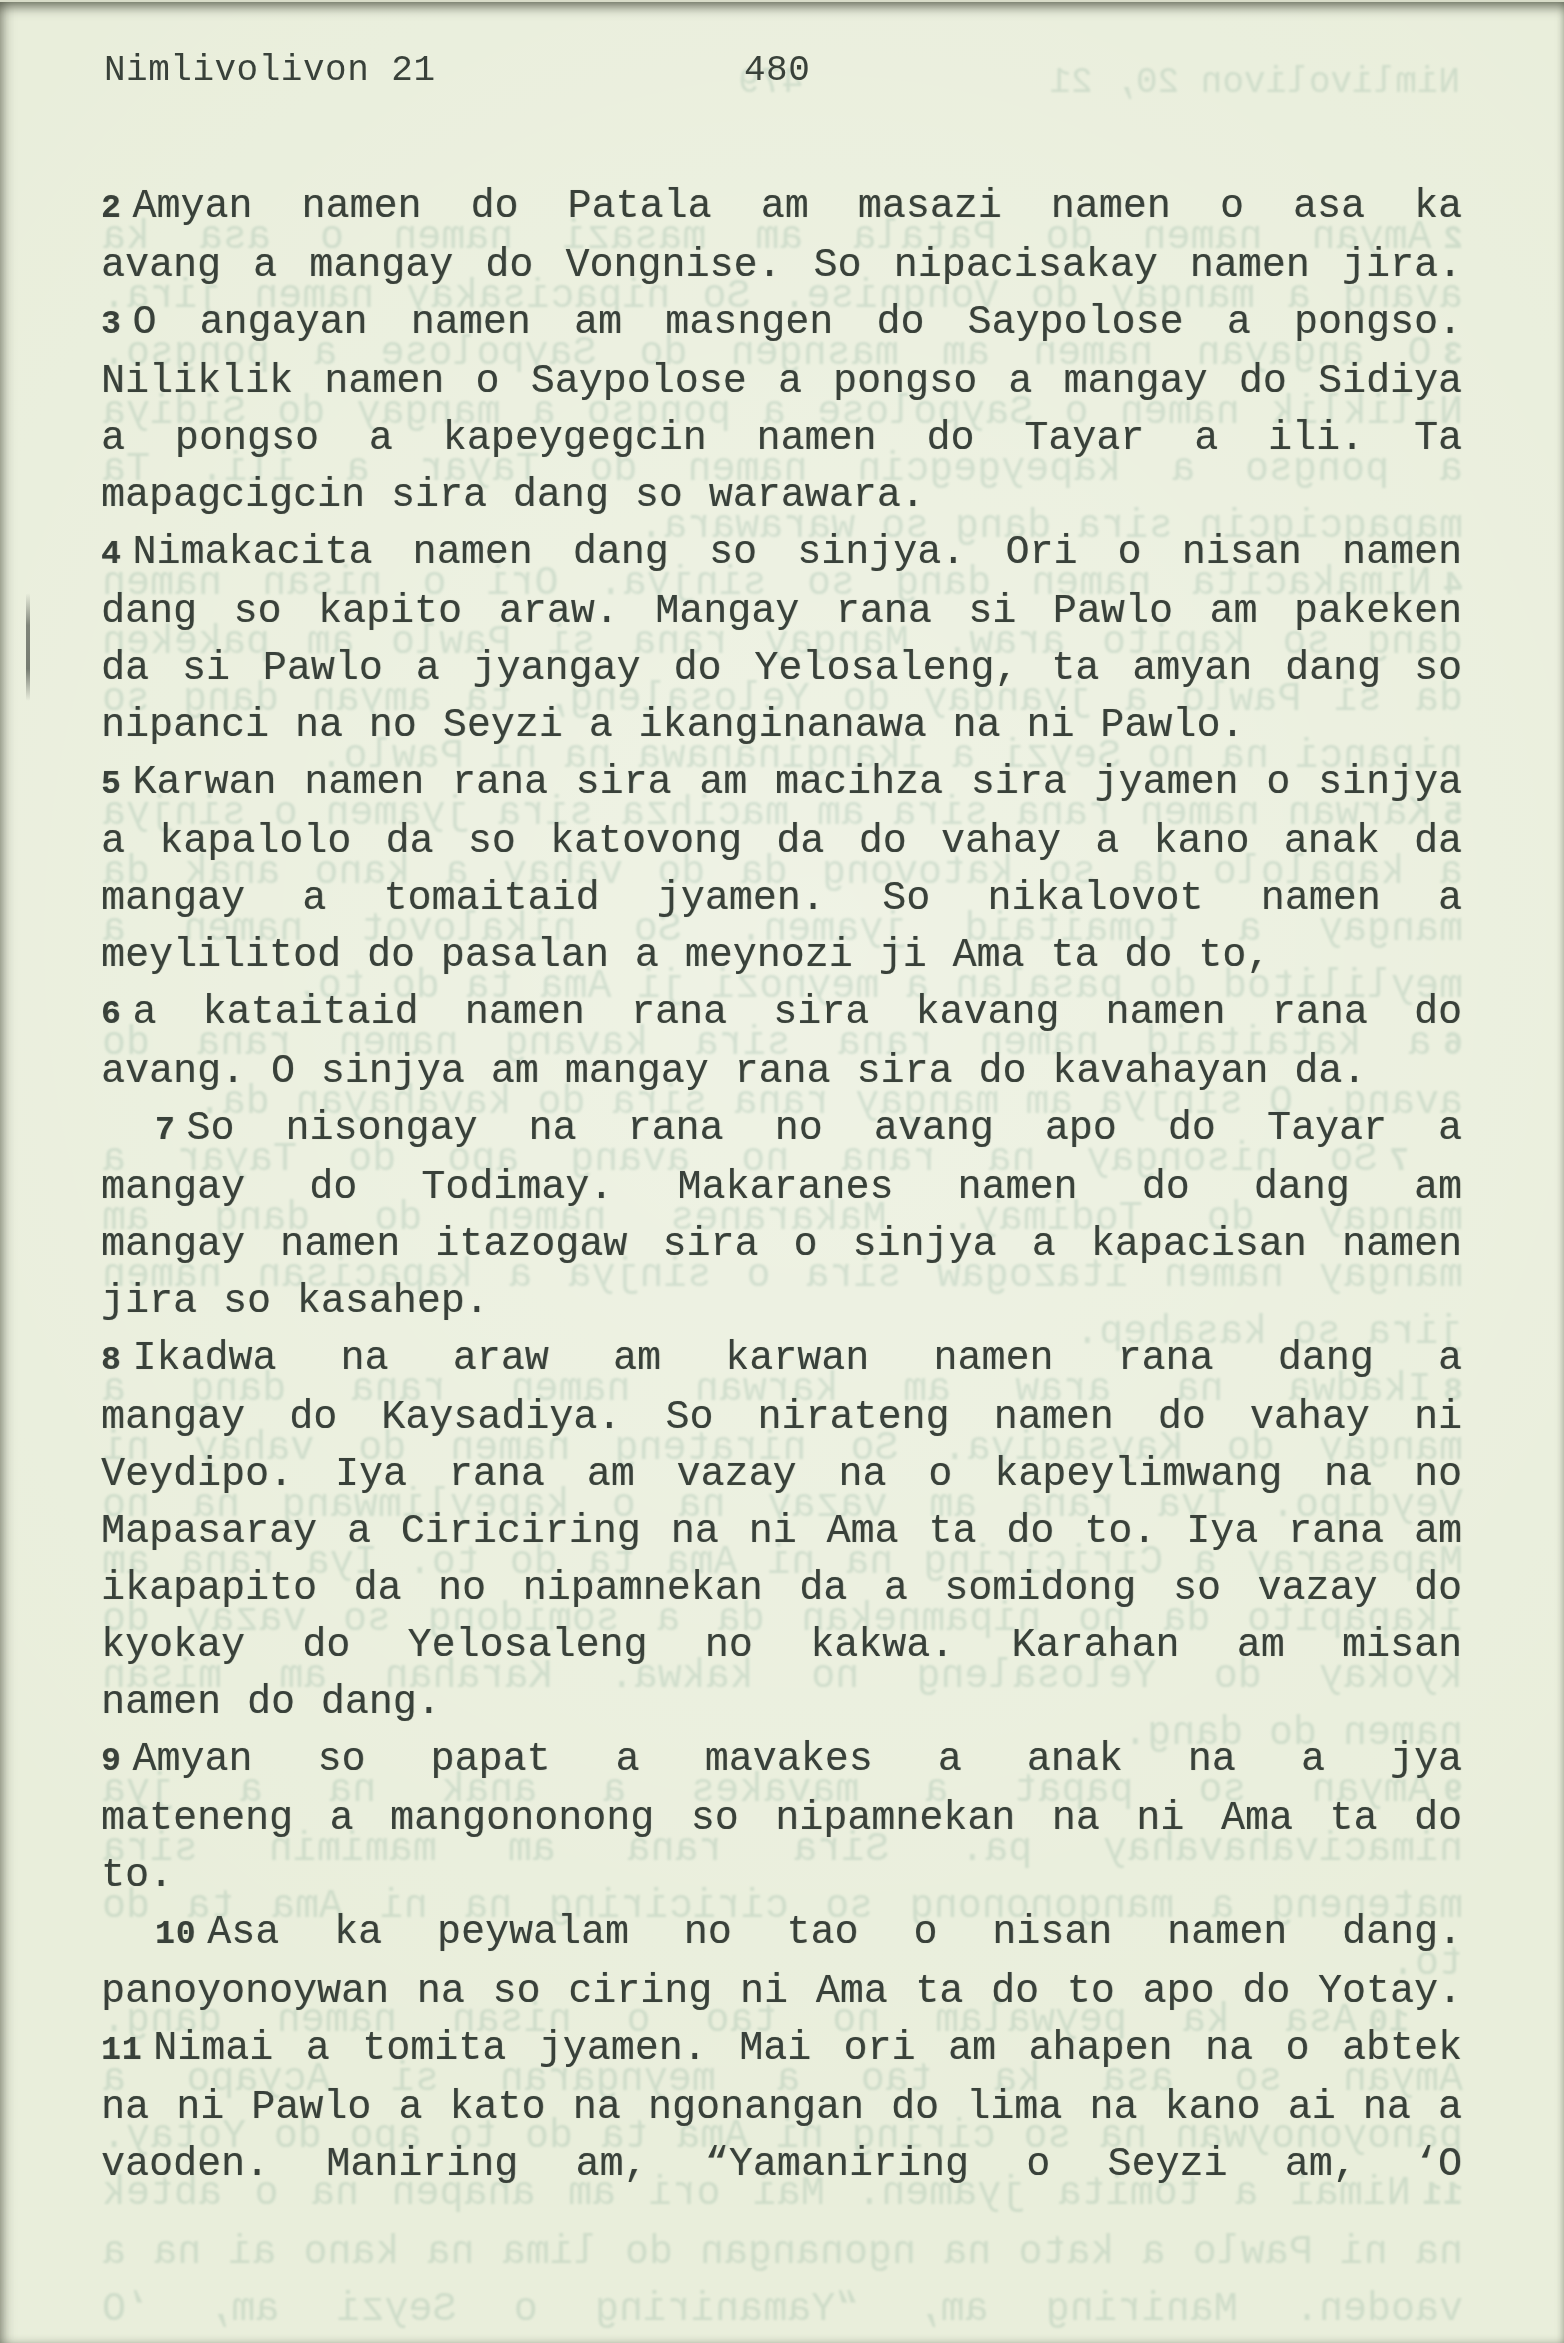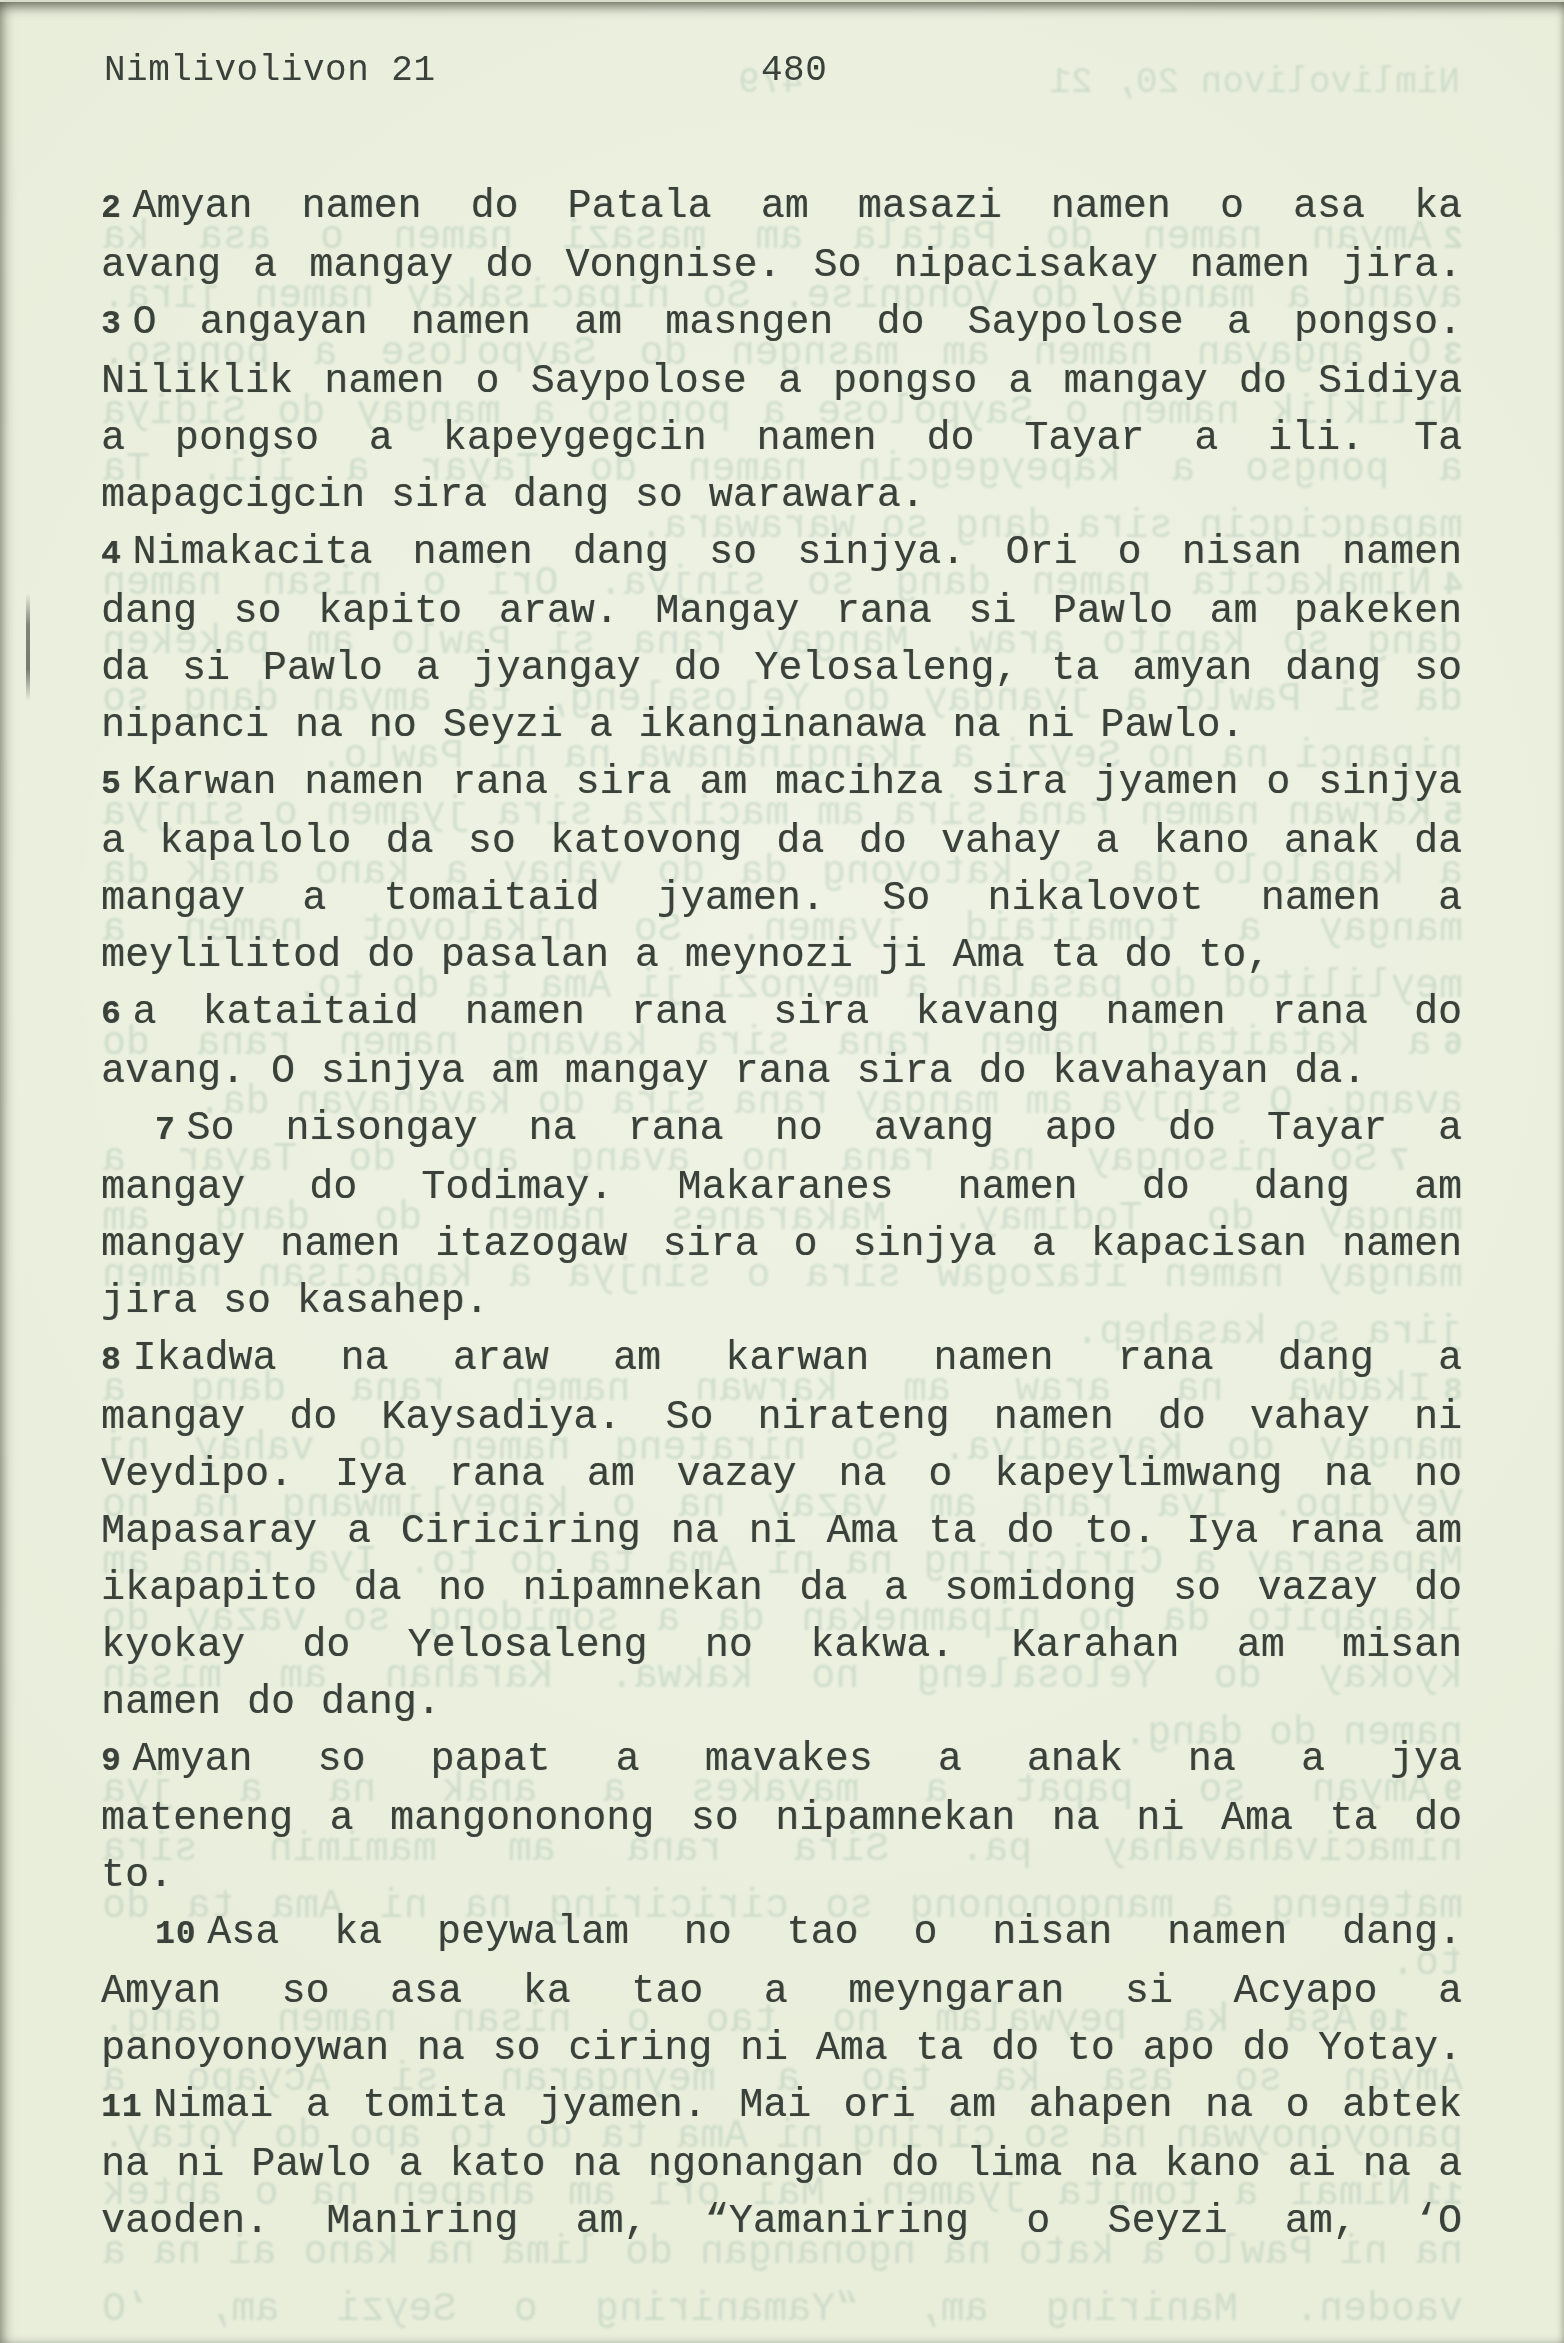--- a/index.html
+++ b/index.html
@@ -25,21 +25,21 @@
     box-shadow:
       inset 0 11.6px 11.6px -6.8px rgba(78,82,68,.8),
       inset 11.6px 0 11.6px -7.7px rgba(78,82,68,.55),
       inset -6.8px 0 8.7px -6.8px rgba(78,82,68,.4),
       inset 0 -7.7px 9.7px -6.8px rgba(78,82,68,.45);
   }
   .header{
     position:absolute;top:48px;left:104px;right:101px;
     font-size:36px;line-height:42px;letter-spacing:0.5px;
   }
-  .page-num{position:absolute;left:657px;top:0;}
+  .page-num{position:absolute;left:640px;top:0;}
   .text-block{
     position:absolute;top:176px;left:101px;width:1361px;
   }
   .line{
     margin:0;
     font-size:40px;line-height:57px;
     word-spacing:1.9px;
     text-align:justify;
     text-align-last:justify;
     text-shadow:0.4px 0.4px 0.7px rgba(52,60,52,.45);
@@ -148,21 +148,20 @@
       <p class="line"><span class="vnum">8</span><span>Ikadwa na araw am karwan namen rana dang a</span></p>
       <p class="line"><span>mangay do Kaysadiya. So nirateng namen do vahay ni</span></p>
       <p class="line"><span>Veydipo. Iya rana am vazay na o kapeylimwang na no</span></p>
       <p class="line"><span>Mapasaray a Ciriciring na ni Ama ta do to. Iya rana am</span></p>
       <p class="line"><span>ikapapito da no nipamnekan da a somidong so vazay do</span></p>
       <p class="line"><span>kyokay do Yelosaleng no kakwa. Karahan am misan</span></p>
       <p class="line short"><span>namen do dang.</span></p>
       <p class="line"><span class="vnum">9</span><span>Amyan so papat a mavakes a anak na a jya</span></p>
       <p class="line"><span>mateneng a mangononong so nipamnekan na ni Ama ta do to.</span></p>
       <p class="line indent"><span class="vnum">10</span><span>Asa ka peywalam no tao o nisan namen dang.</span></p>
-      <p class="line"><span>Amyan so asa ka tao a meyngaran si Acyapo a</span></p>
       <p class="line"><span>panoyonoywan na so ciring ni Ama ta do to apo do Yotay.</span></p>
       <p class="line"><span class="vnum">11</span><span>Nimai a tomita jyamen. Mai ori am ahapen na o abtek</span></p>
       <p class="line"><span>na ni Pawlo a kato na ngonangan do lima na kano ai na a</span></p>
       <p class="line"><span>vaoden. Maniring am, “Yamaniring o Seyzi am, ‘O</span></p>
     </main>
 
   <div class="scratch"></div>
 </div>
 
 

